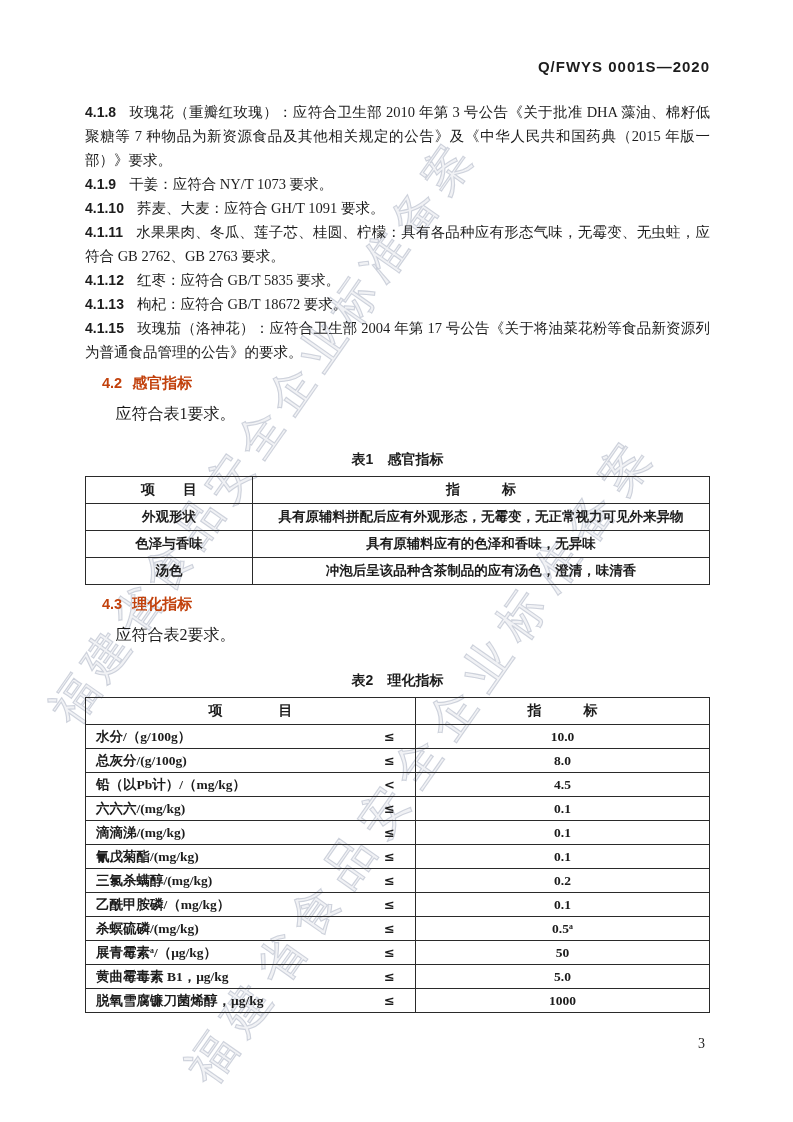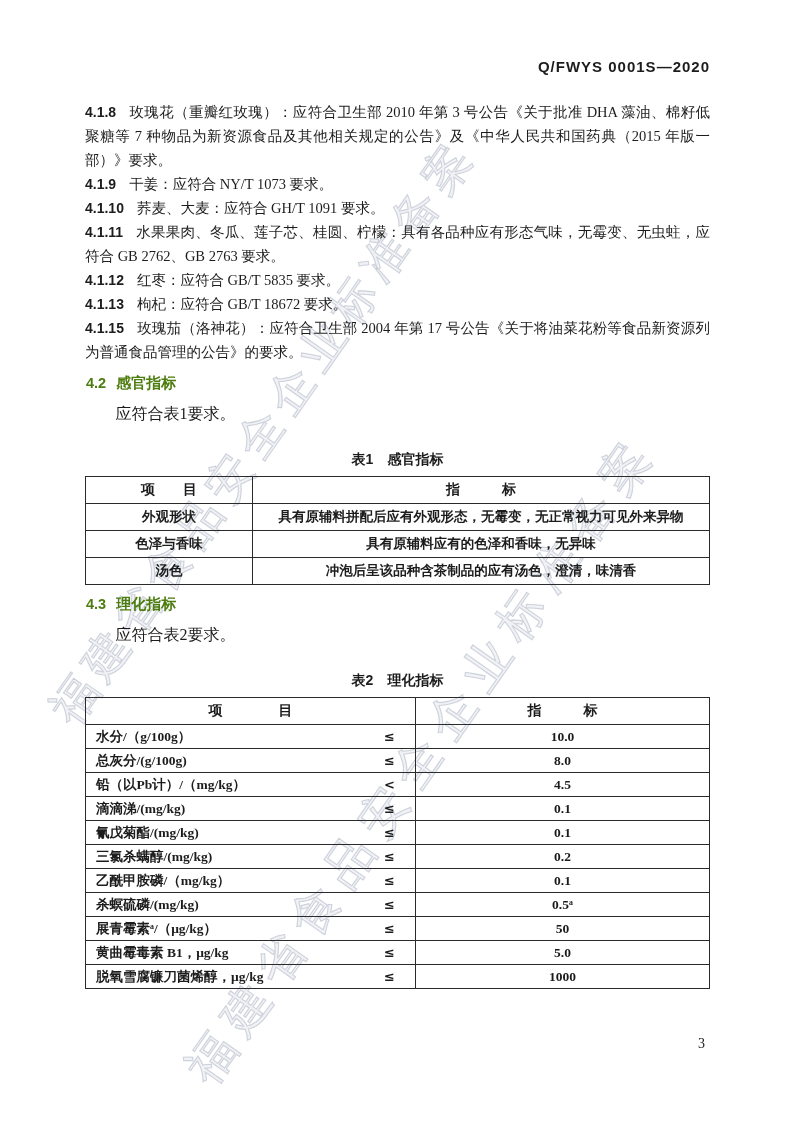--- a/index.html
+++ b/index.html
@@ -45,24 +45,24 @@
     font-size:14.5px;line-height:24px;
     text-align:justify;
   }
   .cnum{
     font-family:"Liberation Sans","DejaVu Sans",sans-serif;
     font-weight:bold;font-size:14px;
     margin-right:13px;
     white-space:nowrap;
   }
   h4.sec{
-    margin:6px 0 0 1px;
+    margin:6px 0 0 17px;
     font-family:"Liberation Sans","DejaVu Sans",sans-serif;
     font-weight:bold;font-size:15px;line-height:25px;
-    color:#4d7c0f;
+    color:#c2410c;
   }
   h4.sec .cnum{margin-right:10px;font-size:14.5px;}
   p.intro{
     margin:6px 0 0 0;
     font-size:16px;line-height:24px;
     text-indent:1.9em;
   }
   .caption{
     margin:22px 0 0 0;
     height:22px;line-height:22px;
@@ -186,20 +186,29 @@
               <div class="iccell">
                 <span class="iname">铅（以Pb计）/（mg/kg）</span>
                 <span class="comp">&lt;</span>
               </div>
             </td>
           <td class="val">4.5</td>
         </tr>
         <tr>
           <td class="ic">
               <div class="iccell">
+                <span class="iname">六六六/(mg/kg)</span>
+                <span class="comp">≤</span>
+              </div>
+            </td>
+          <td class="val">0.1</td>
+        </tr>
+        <tr>
+          <td class="ic">
+              <div class="iccell">
                 <span class="iname">滴滴涕/(mg/kg)</span>
                 <span class="comp">≤</span>
               </div>
             </td>
           <td class="val">0.1</td>
         </tr>
         <tr>
           <td class="ic">
               <div class="iccell">
                 <span class="iname">氰戊菊酯/(mg/kg)</span>

